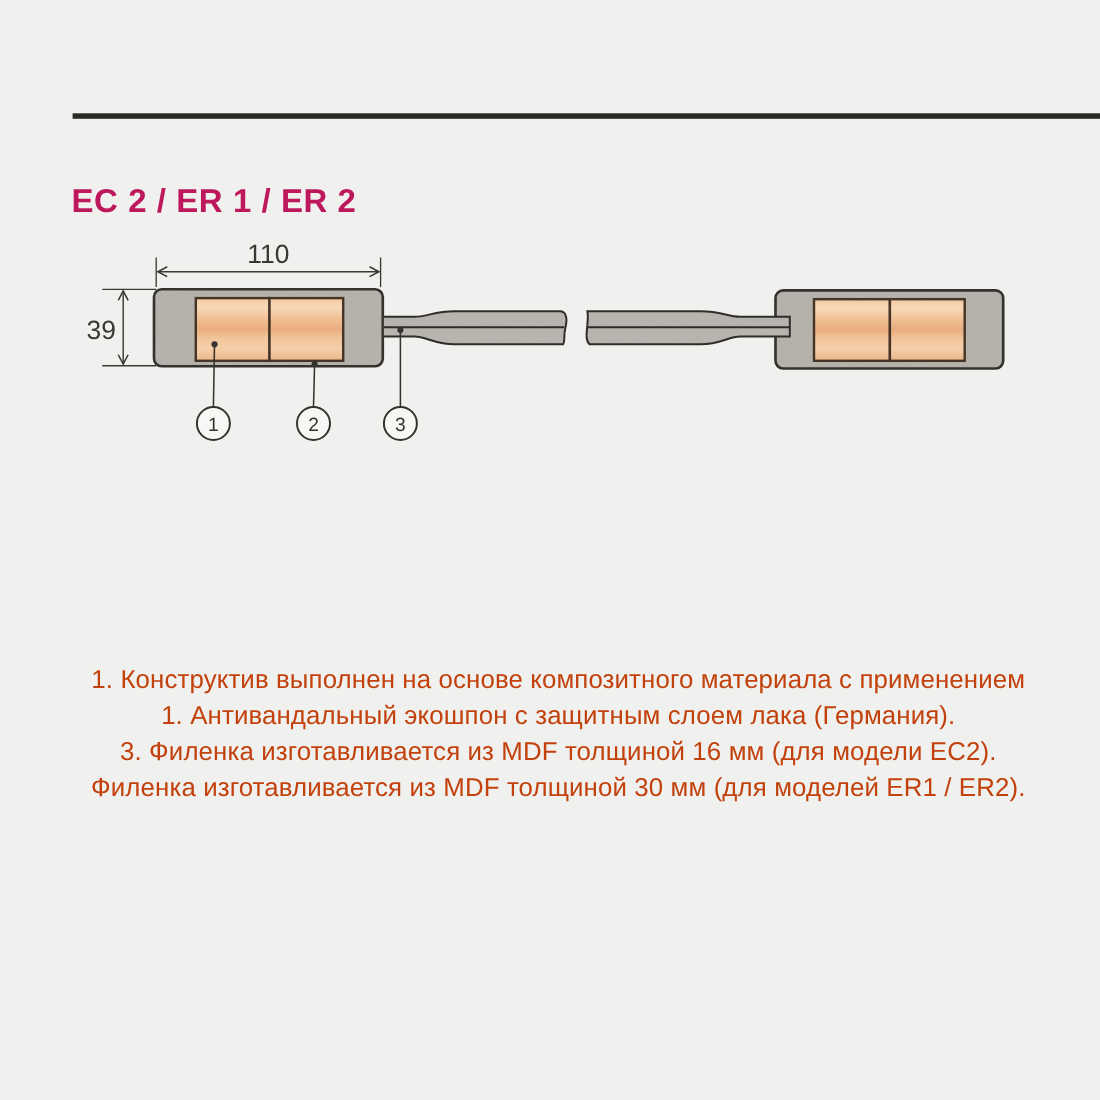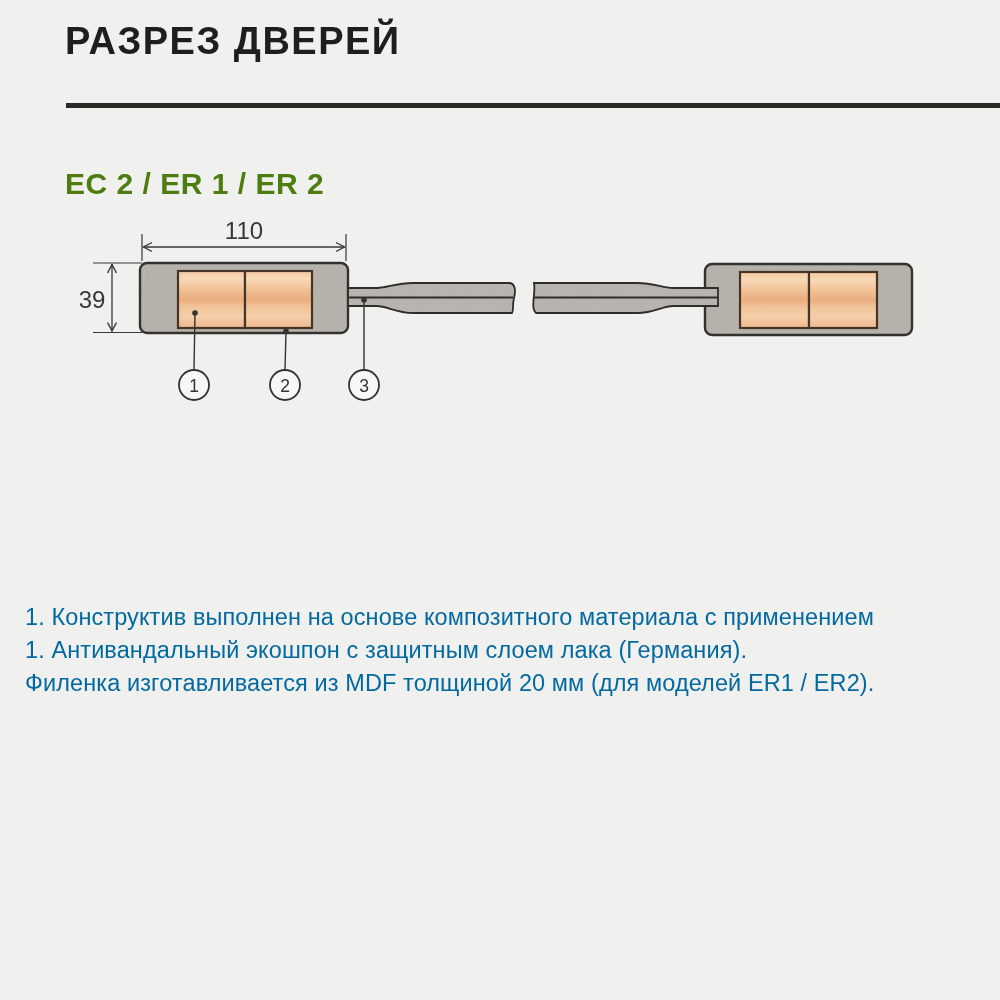--- a/index.html
+++ b/index.html
@@ -17,41 +17,41 @@
     font-size:38px;font-weight:800;letter-spacing:1.5px;
     color:#201e1c;white-space:nowrap;
   }
   .rule{
     position:absolute;left:66px;right:0;top:103px;height:5px;
     background:#2b2926;
   }
   .subtitle{
     position:absolute;left:65px;top:167px;
     font-size:30px;font-weight:600;letter-spacing:0.5px;
-    color:#4d7c0f;white-space:nowrap;
+    color:#be185d;white-space:nowrap;
   }
   .diagram-wrap{
     position:absolute;left:15px;top:150px;width:1000px;height:290px;
   }
   .notes{
     position:absolute;left:25px;top:601px;right:10px;
-    font-size:23.5px;line-height:33px;color:#0369a1;
+    font-size:23.5px;line-height:33px;color:#c2410c;
     letter-spacing:0.1px;
+    text-align:center;
   }
   .note-line{white-space:nowrap;}
   svg text{font-family:"Liberation Sans", sans-serif;}
   .dim-text{font-size:24px;fill:#3a3835;}
   .callout-num{font-size:17.5px;fill:#35332f;font-weight:500;}
 </style>
 </head>
 <body>
 
 <div class="page">
 
-  <div class="title">РАЗРЕЗ ДВЕРЕЙ</div>
   <div class="rule"></div>
   <div class="subtitle">EC 2 / ER 1 / ER 2</div>
 
   <div class="diagram-wrap">
     <svg width="1000" height="290" viewBox="0 0 1000 290">
       <defs>
         <linearGradient id="wood" x1="0" y1="0" x2="0" y2="1">
           <stop offset="0" stop-color="#f3c9a1"></stop>
           <stop offset="0.14" stop-color="#f8d9b8"></stop>
           <stop offset="0.34" stop-color="#f0bf93"></stop>
@@ -142,16 +142,17 @@
         <line x1="349" y1="150" x2="349" y2="220" stroke="#35332f" stroke-width="1.4"></line>
         <circle cx="349" cy="235" r="15" fill="#f7f7f5" stroke="#35332f" stroke-width="1.8"></circle>
         <text class="callout-num" x="349" y="241.5" text-anchor="middle">3</text>
       </g>
     </svg>
   </div>
 
   <div class="notes">
     <div class="note-line">1. Конструктив выполнен на основе композитного материала с применением</div>
     <div class="note-line">1. Антивандальный экошпон с защитным слоем лака (Германия).</div>
-    <div class="note-line">Филенка изготавливается из MDF толщиной 20 мм (для моделей ER1 / ER2).</div>
+    <div class="note-line">3. Филенка изготавливается из MDF толщиной 16 мм (для модели EC2).</div>
+    <div class="note-line">Филенка изготавливается из MDF толщиной 30 мм (для моделей ER1 / ER2).</div>
   </div>
 
 </div>
 
 </body></html>

